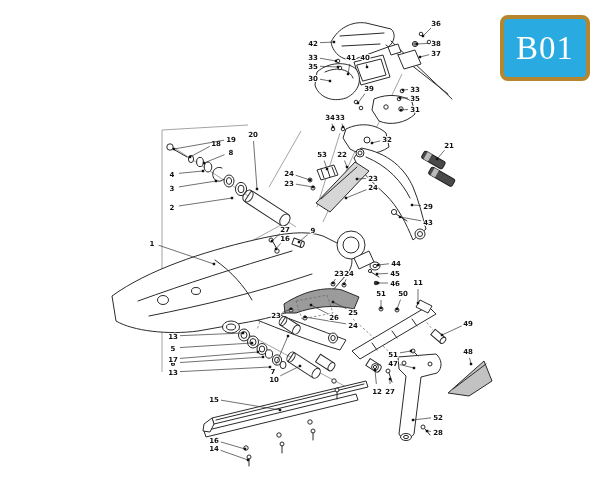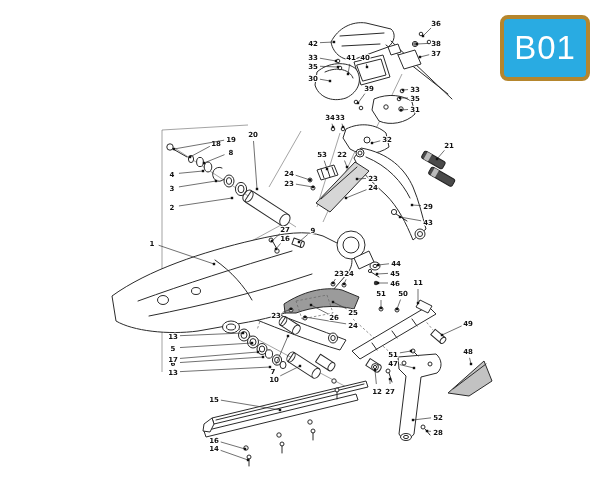--- a/index.html
+++ b/index.html
@@ -17,21 +17,21 @@
   .gy3{fill:#c2c2c2;stroke:var(--line);stroke-width:1;}
   .pin{fill:#4a4a4a;stroke:#222;stroke-width:1;}
   .dark{fill:#333;stroke:none;}
   .thin{fill:none;stroke:var(--thin);stroke-width:0.6;}
   .dsh{fill:none;stroke:var(--thin);stroke-width:0.7;stroke-dasharray:2.5 2;}
   .num{font-family:"DejaVu Sans", sans-serif;font-size:7px;font-weight:bold;fill:#111;
        paint-order:stroke;stroke:#fff;stroke-width:2px;text-anchor:middle;}
   #badge{position:absolute;left:500px;top:15px;width:90px;height:66px;box-sizing:border-box;
          border:4px solid var(--badge-border);border-radius:8px;background:var(--badge-bg);
          color:var(--badge-text);display:flex;align-items:center;justify-content:center;
-         font-size:33px;letter-spacing:1px;}
+         font-size:33px;letter-spacing:1px;font-family:Liberation Serif, serif;}
 </style>
 </head>
 <body>
 
 <svg width="600" height="480" viewBox="0 0 600 480">
 
   <g>
     <line class="thin" x1="162" y1="130" x2="162" y2="372"></line>
     <line class="thin" x1="162" y1="130" x2="248" y2="125"></line>
     <line class="thin" x1="176" y1="149" x2="296" y2="227"></line>

